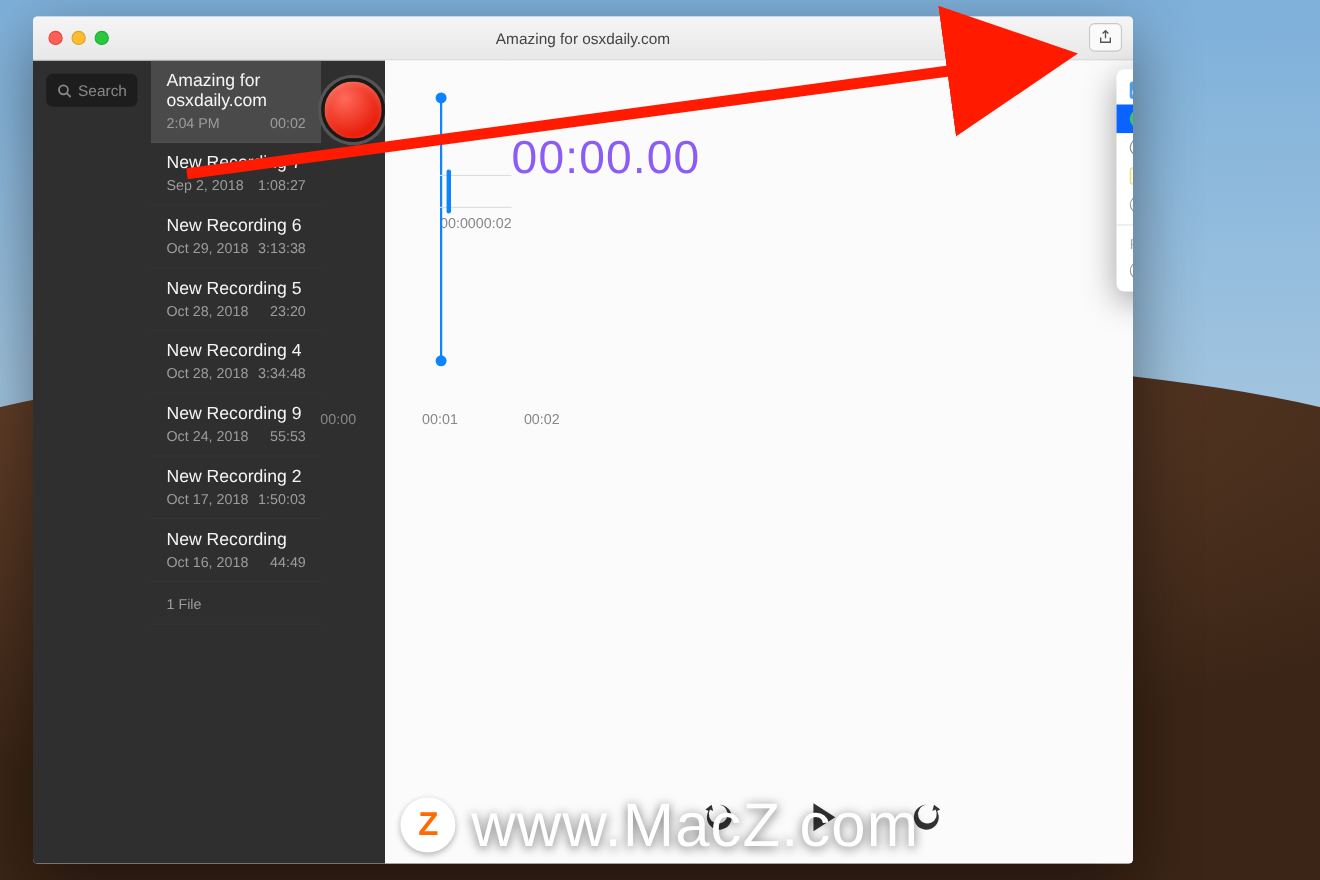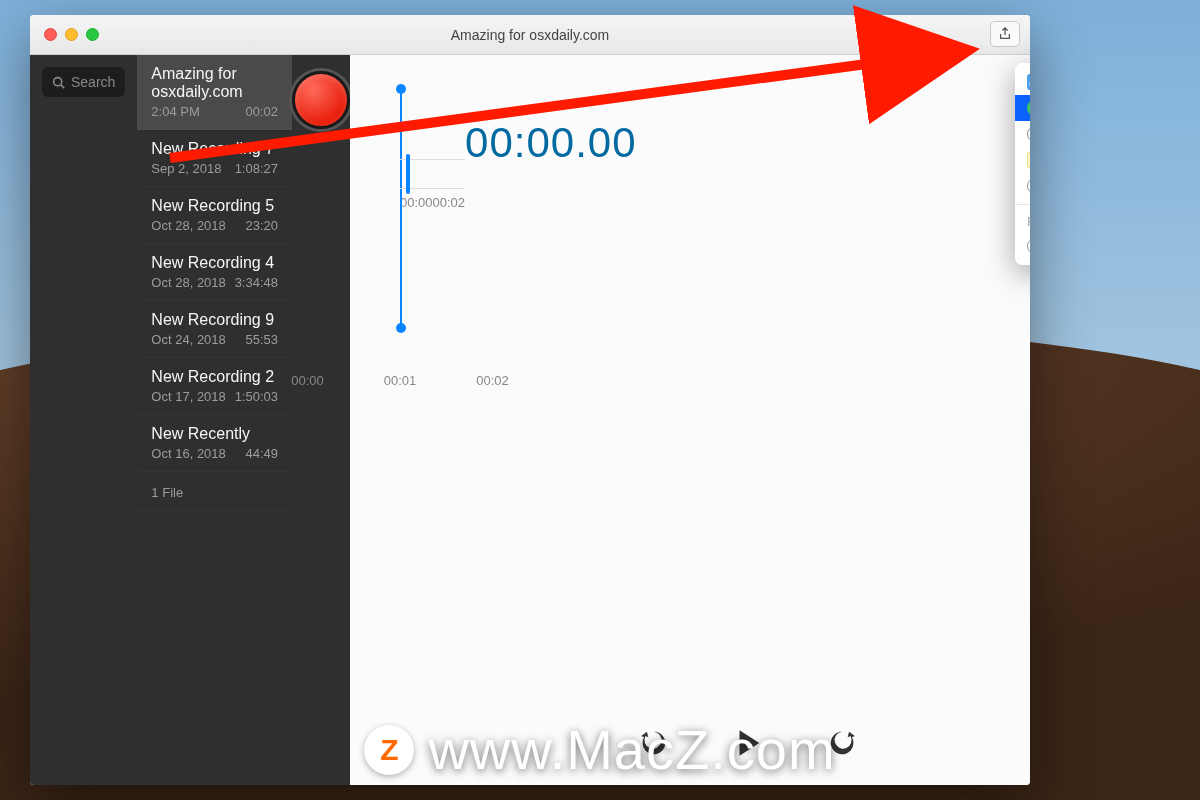--- a/index.html
+++ b/index.html
@@ -37,21 +37,21 @@
 .wave-top { height:280px; position:relative; border-bottom:1px solid #eee; }
 .wave-top .playhead{ position:absolute; left:50%; top:10px; bottom:30px; width:2px; background:#0a84ff; }
 .wave-top .playhead::before, .wave-top .playhead::after{ content:""; position:absolute; left:-4px; width:10px; height:10px; background:#0a84ff; border-radius:50%; }
 .wave-top .playhead::before{top:-5px;} .wave-top .playhead::after{bottom:-5px;}
 .wave-top .ticks{ position:absolute; left:50%; right:40px; top:50%; height:2px; border-top:1px dashed #888; }
 .wave-top .timeaxis{ position:absolute; left:0; right:0; bottom:-30px; display:flex; gap:60px; justify-content:center; color:#888; font-size:13px; }
 .wave-bottom{ margin-top:80px; }
 .wave-bottom .track{ height:30px; border-top:1px solid #ddd; border-bottom:1px solid #ddd; position:relative; }
 .wave-bottom .cursor{ position:absolute; left:6px; top:-6px; bottom:-6px; width:4px; background:#0a84ff; border-radius:2px; }
 .wave-bottom .timeaxis{ display:flex; justify-content:space-between; color:#888; font-size:13px; margin-top:6px; }
-.bigtime{ text-align:center; font-size:42px; font-weight:500; color:#0369a1; margin-top:40px; letter-spacing:1px; }
+.bigtime{ text-align:center; font-size:42px; font-weight:500; color:#8b5cf6; margin-top:40px; letter-spacing:1px; }
 .controls{ display:flex; justify-content:center; gap:60px; align-items:center; margin-top:auto; margin-bottom:25px; }
 .ctrl-ico{ width:34px; height:34px; }
 .ctrl-ico svg{width:100%;height:100%;fill:#333;}
 
 .share-menu { position:absolute; right:-170px; top:48px; width:185px; background:#fff; border-radius:7px; box-shadow:0 8px 30px rgba(0,0,0,0.35); padding:6px 0; font-size:14px; color:#333; z-index:20; }
 .share-menu .mi{ display:flex; align-items:center; gap:8px; padding:5px 12px; }
 .share-menu .mi.hover{ background:#0a63ff; color:#fff; }
 .share-menu .sep{ height:1px; background:#e4e4e4; margin:5px 0; }
 .share-menu .hdr{ padding:4px 12px; color:#aaa; font-size:13px; }
 .mi .ico{ width:16px; height:16px; display:inline-flex; align-items:center; justify-content:center; font-size:13px; }
@@ -115,20 +115,29 @@
             <div class="row1">
               <span class="name">New Recording 7</span>
             </div>
             <div class="row2">
               <span>Sep 2, 2018</span>
               <span>1:08:27</span>
             </div>
           </div>
           <div class="item">
             <div class="row1">
+              <span class="name">New Recording 6</span>
+            </div>
+            <div class="row2">
+              <span>Oct 29, 2018</span>
+              <span>3:13:38</span>
+            </div>
+          </div>
+          <div class="item">
+            <div class="row1">
               <span class="name">New Recording 5</span>
             </div>
             <div class="row2">
               <span>Oct 28, 2018</span>
               <span>23:20</span>
             </div>
           </div>
           <div class="item">
             <div class="row1">
               <span class="name">New Recording 4</span>
@@ -151,21 +160,21 @@
             <div class="row1">
               <span class="name">New Recording 2</span>
             </div>
             <div class="row2">
               <span>Oct 17, 2018</span>
               <span>1:50:03</span>
             </div>
           </div>
           <div class="item">
             <div class="row1">
-              <span class="name">New Recently</span>
+              <span class="name">New Recording</span>
             </div>
             <div class="row2">
               <span>Oct 16, 2018</span>
               <span>44:49</span>
             </div>
           </div>
           <div class="item">
             <div class="row2">
               <span>1 File</span>
             </div>

